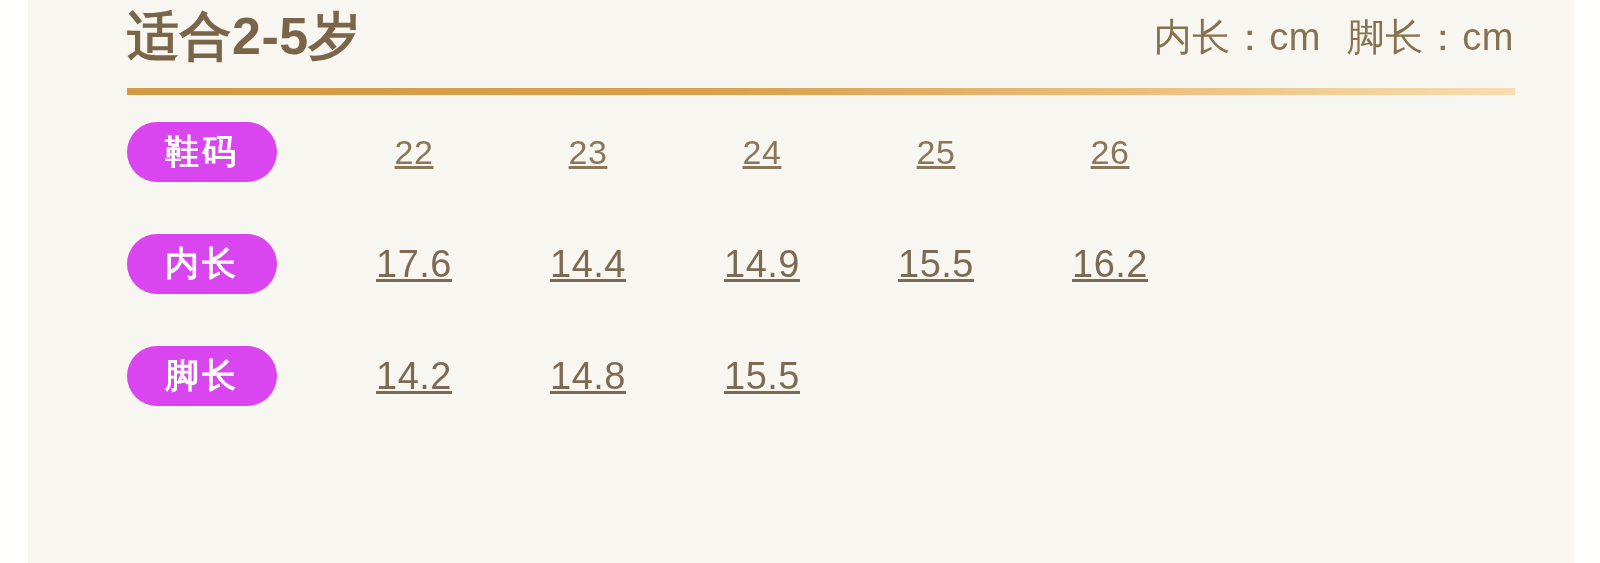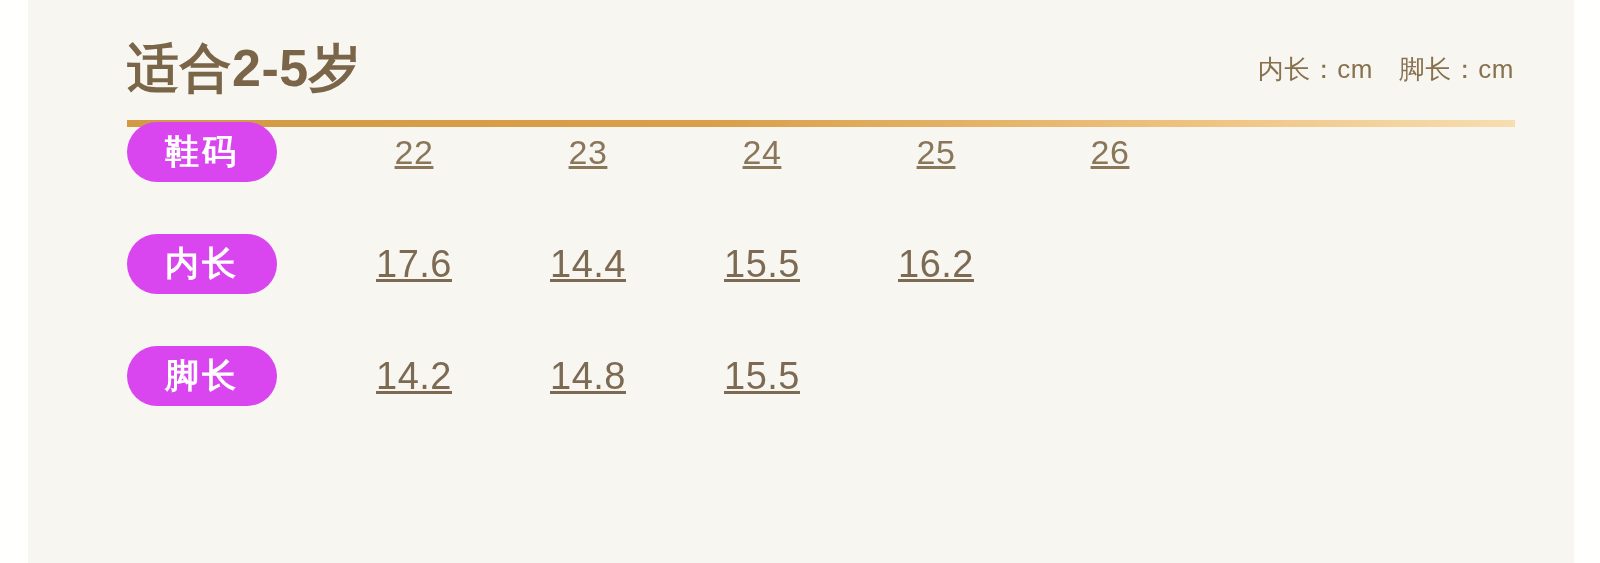--- a/index.html
+++ b/index.html
@@ -23,21 +23,20 @@
     background: #f8f6f1;
   }
 
   
   #chart-header {
     position: absolute;
     left: 0;
     top: 0;
     width: 100%;
     height: 96px;
-    margin-top: 32px;
   }
 
   #chart-title {
     position: absolute;
     left: 99px;
     top: 2px;
     font-size: 52px;
     line-height: 68px;
     font-weight: bold;
     color: #7a6549;
@@ -48,21 +47,21 @@
   #unit-legend {
     position: absolute;
     right: 60px;
     top: 18px;
     display: flex;
     align-items: baseline;
     gap: 26px;
     white-space: nowrap;
   }
   .unit-item {
-    font-size: 26px;
+    font-size: 38px;
     line-height: 38px;
     color: #87714f;
     letter-spacing: 0.5px;
   }
 
   #header-divider {
     position: absolute;
     left: 99px;
     top: 88px;
     width: 1388px;
@@ -147,20 +146,21 @@
         <div class="cell size-cell">25</div>
         <div class="cell size-cell">26</div>
       </div>
     </div>
 
     <div class="table-row">
       <div class="row-pill">内长</div>
       <div class="row-cells">
         <div class="cell">17.6</div>
         <div class="cell">14.4</div>
+        <div class="cell">14.9</div>
         <div class="cell">15.5</div>
         <div class="cell">16.2</div>
       </div>
     </div>
 
     <div class="table-row">
       <div class="row-pill">脚长</div>
       <div class="row-cells">
         <div class="cell">14.2</div>
         <div class="cell">14.8</div>

